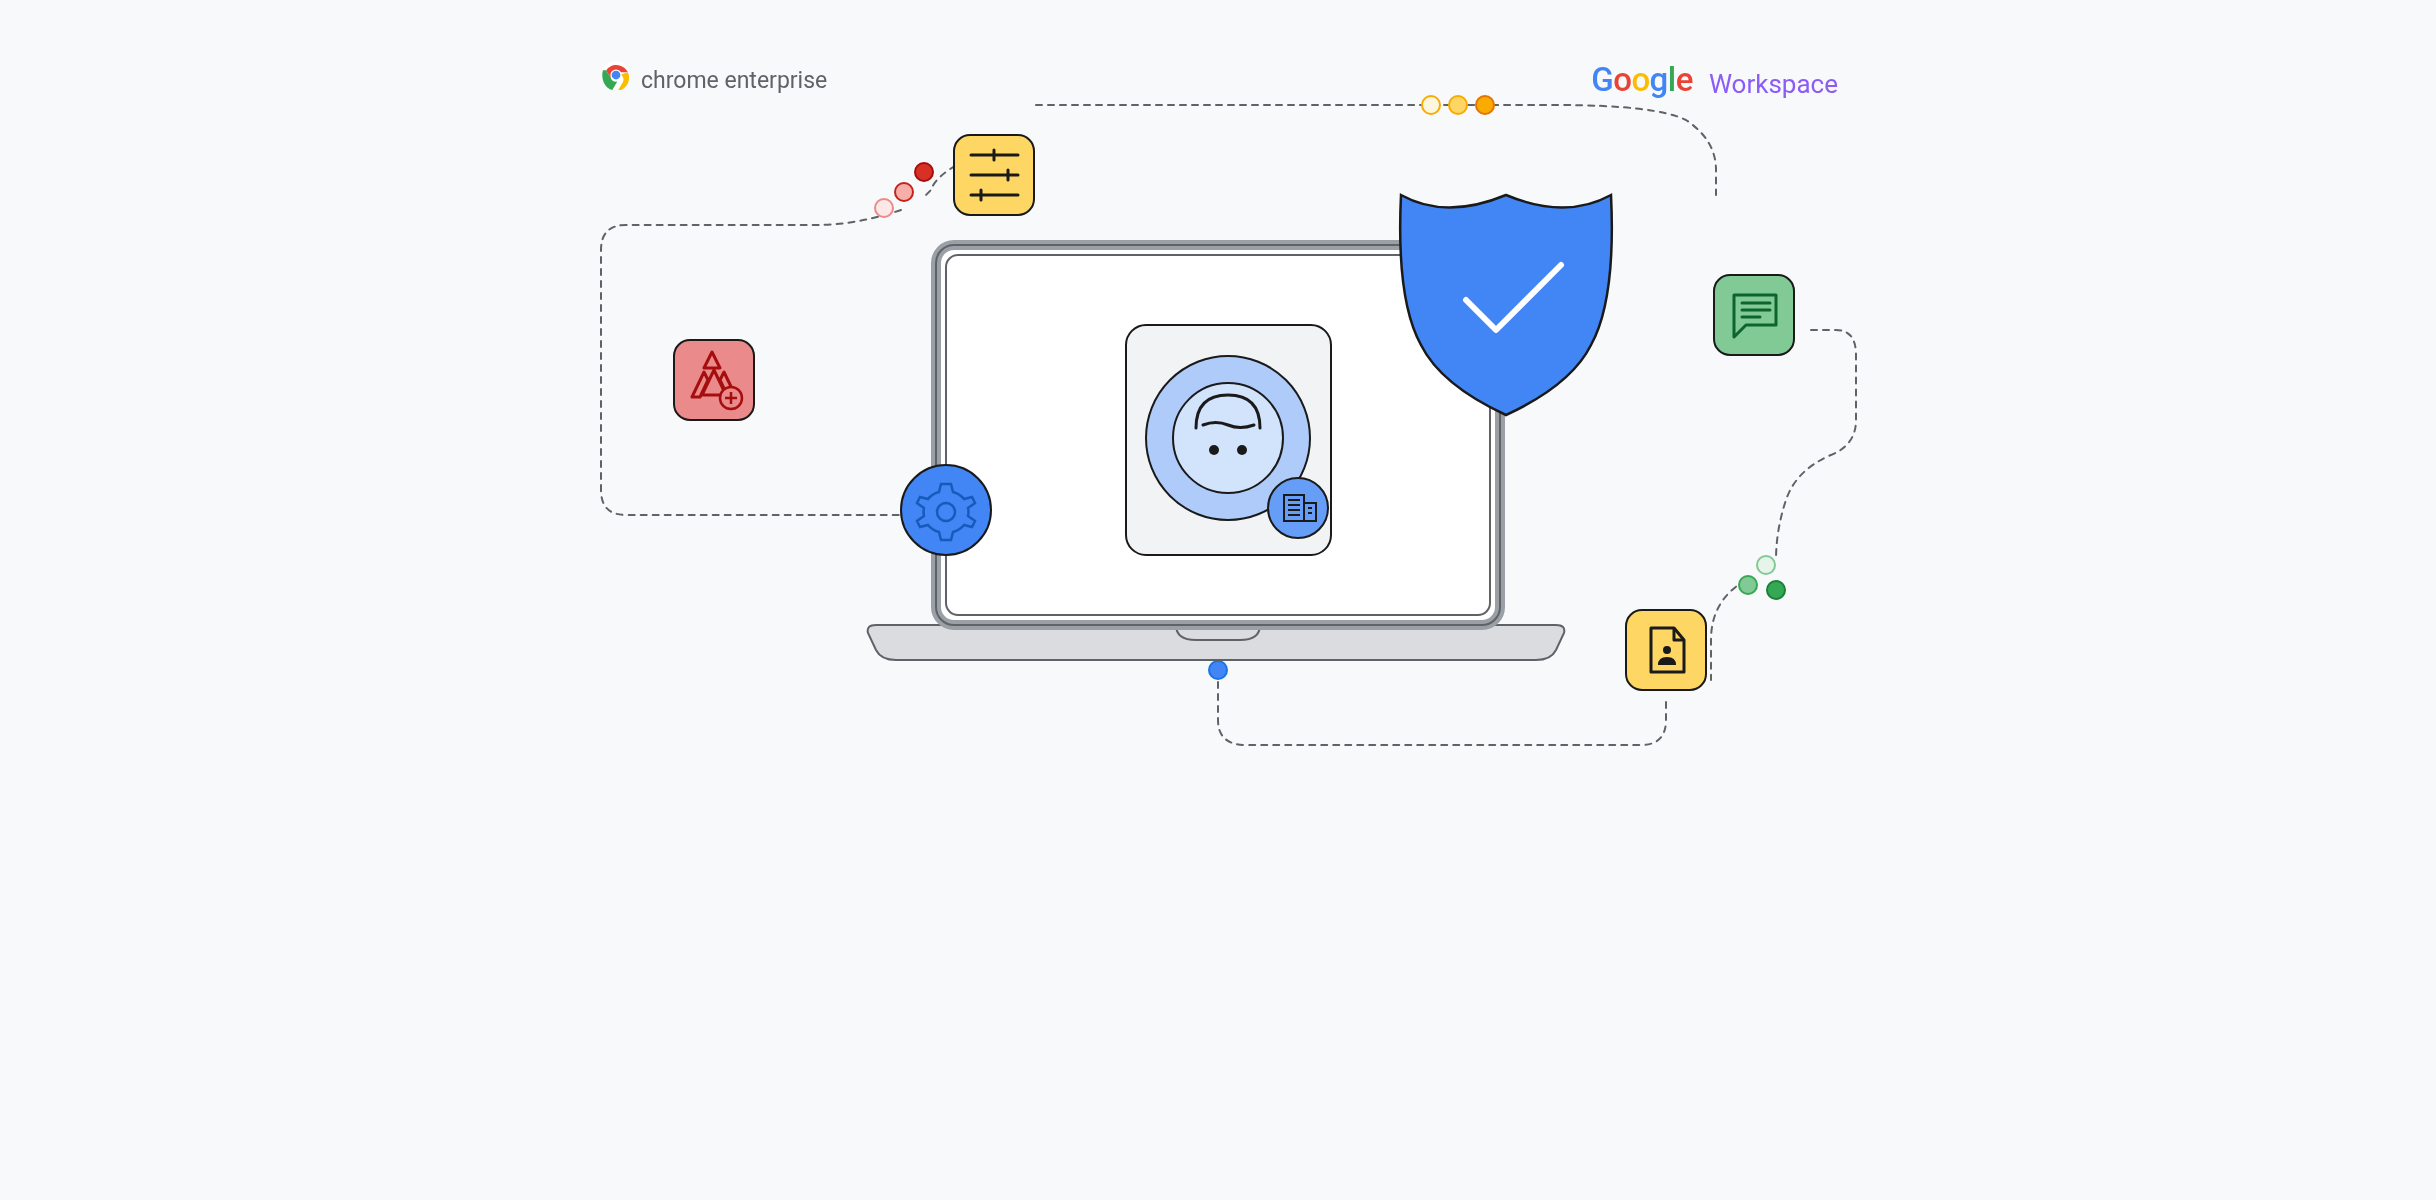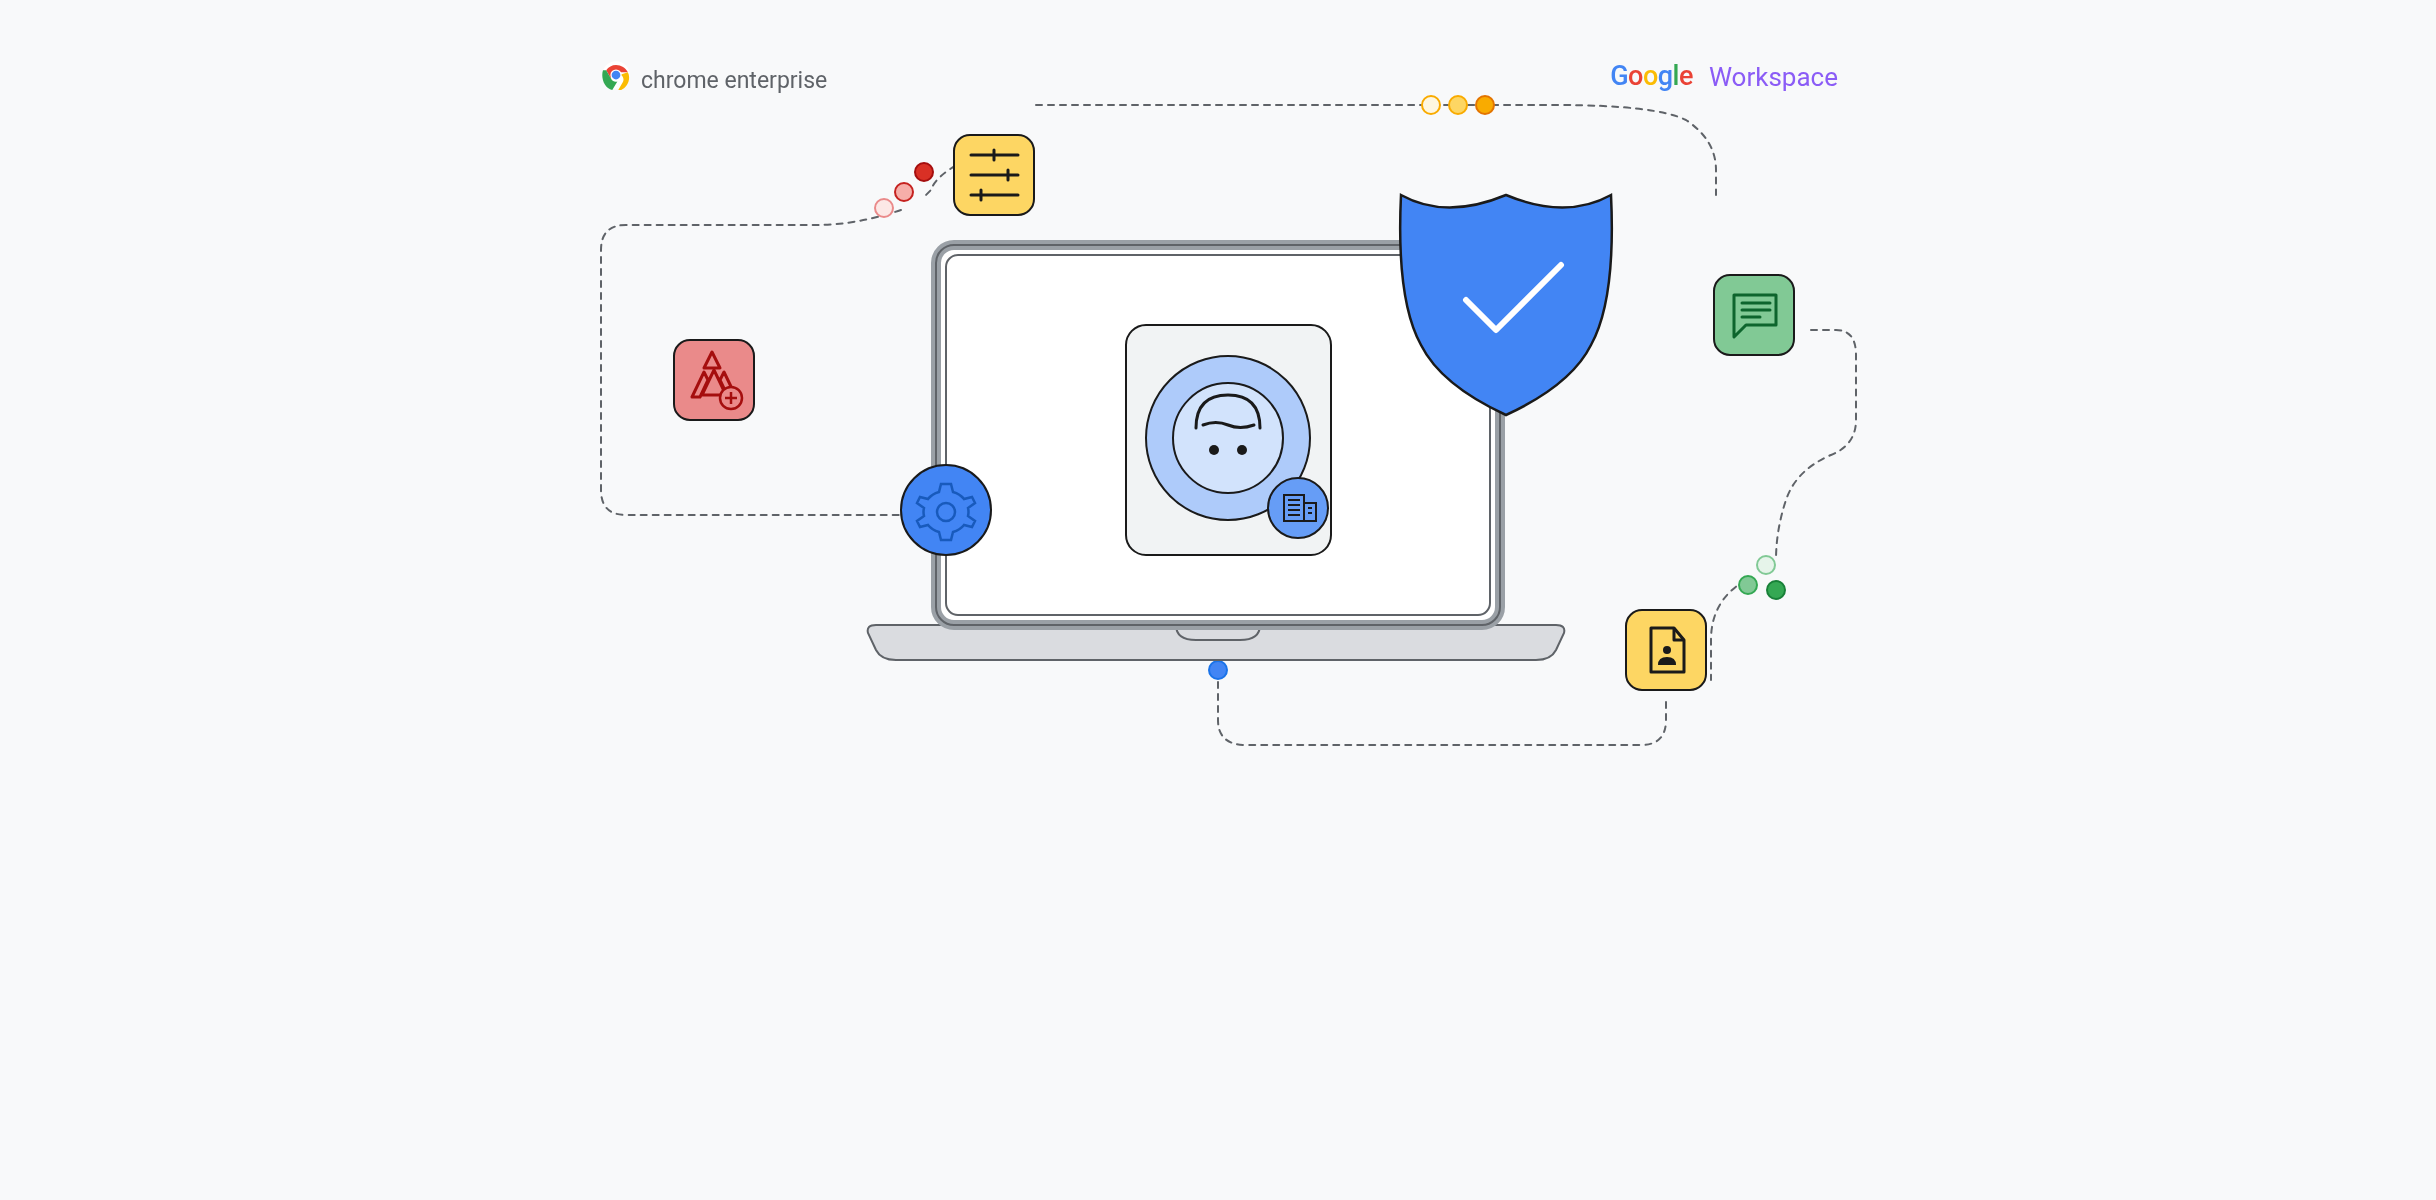--- a/index.html
+++ b/index.html
@@ -25,21 +25,21 @@
     margin-top: 8px;
   }
   .brand-left { top: 52px; left: 145px; }
   .brand-right { top: 52px; right: 142px; }
   .brand-text-ce {
     font-size: 23px;
     color: #5f6368;
     font-weight: 400;
   }
   .google-logo {
-    font-size: 27px;
+    font-size: 33px;
     font-weight: 500;
     letter-spacing: -0.5px;
   }
   .g-blue { color: #4285f4; }
   .g-red { color: #ea4335; }
   .g-yellow { color: #fbbc04; }
   .g-green { color: #34a853; }
   .ws-text {
     font-size: 26px;
     color: #8b5cf6;

